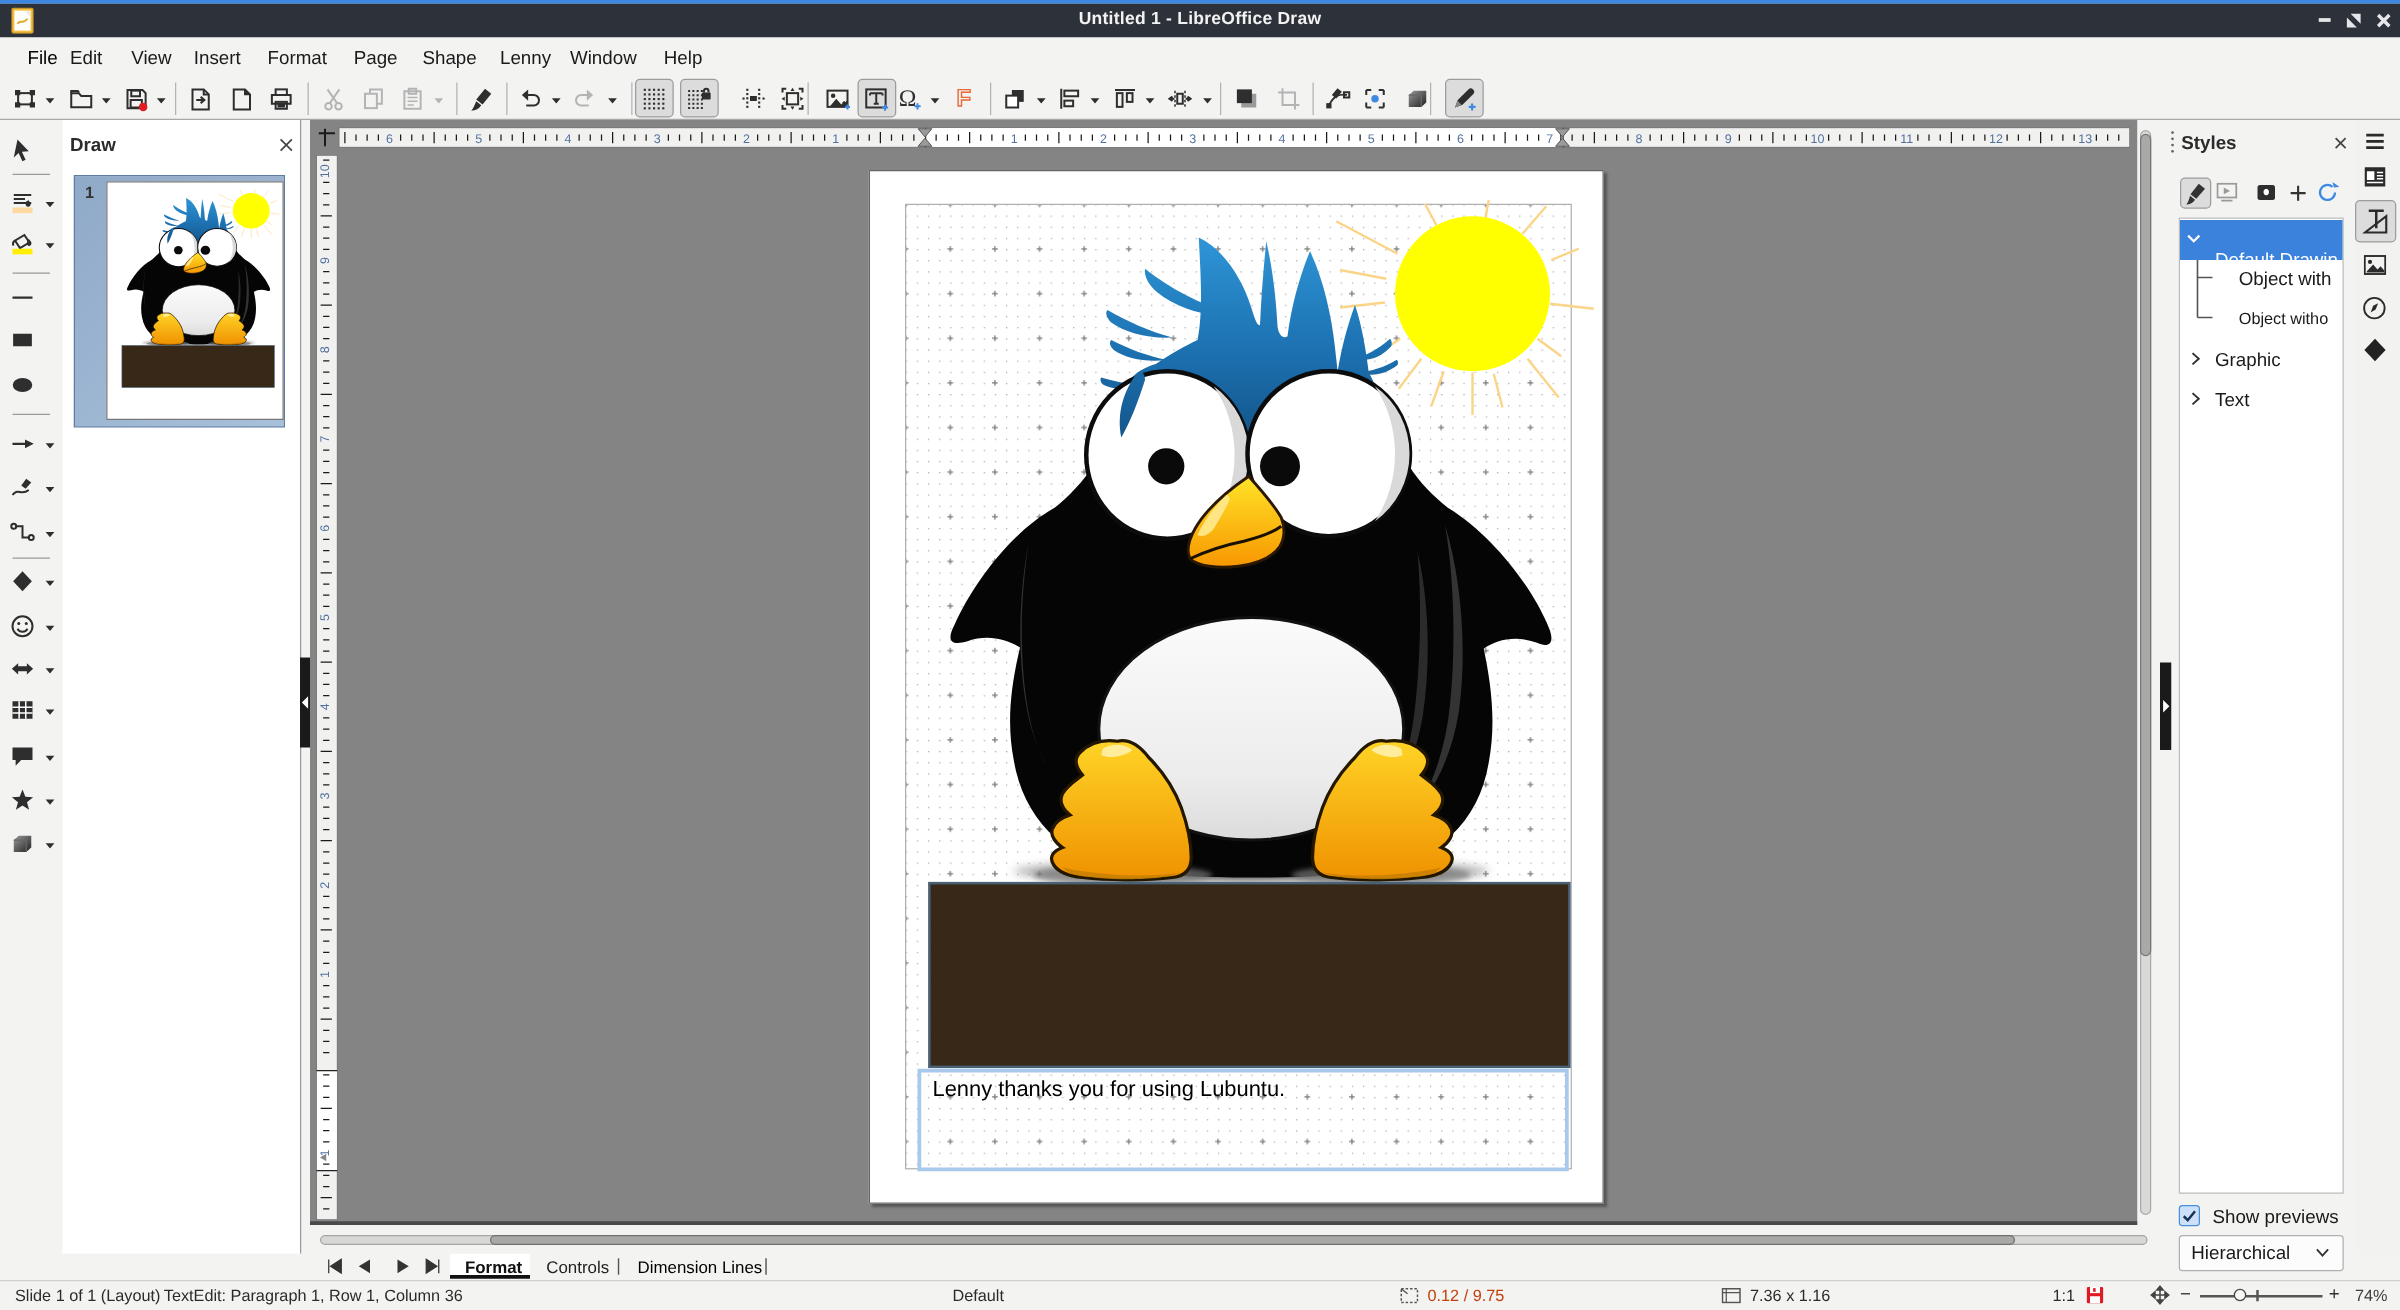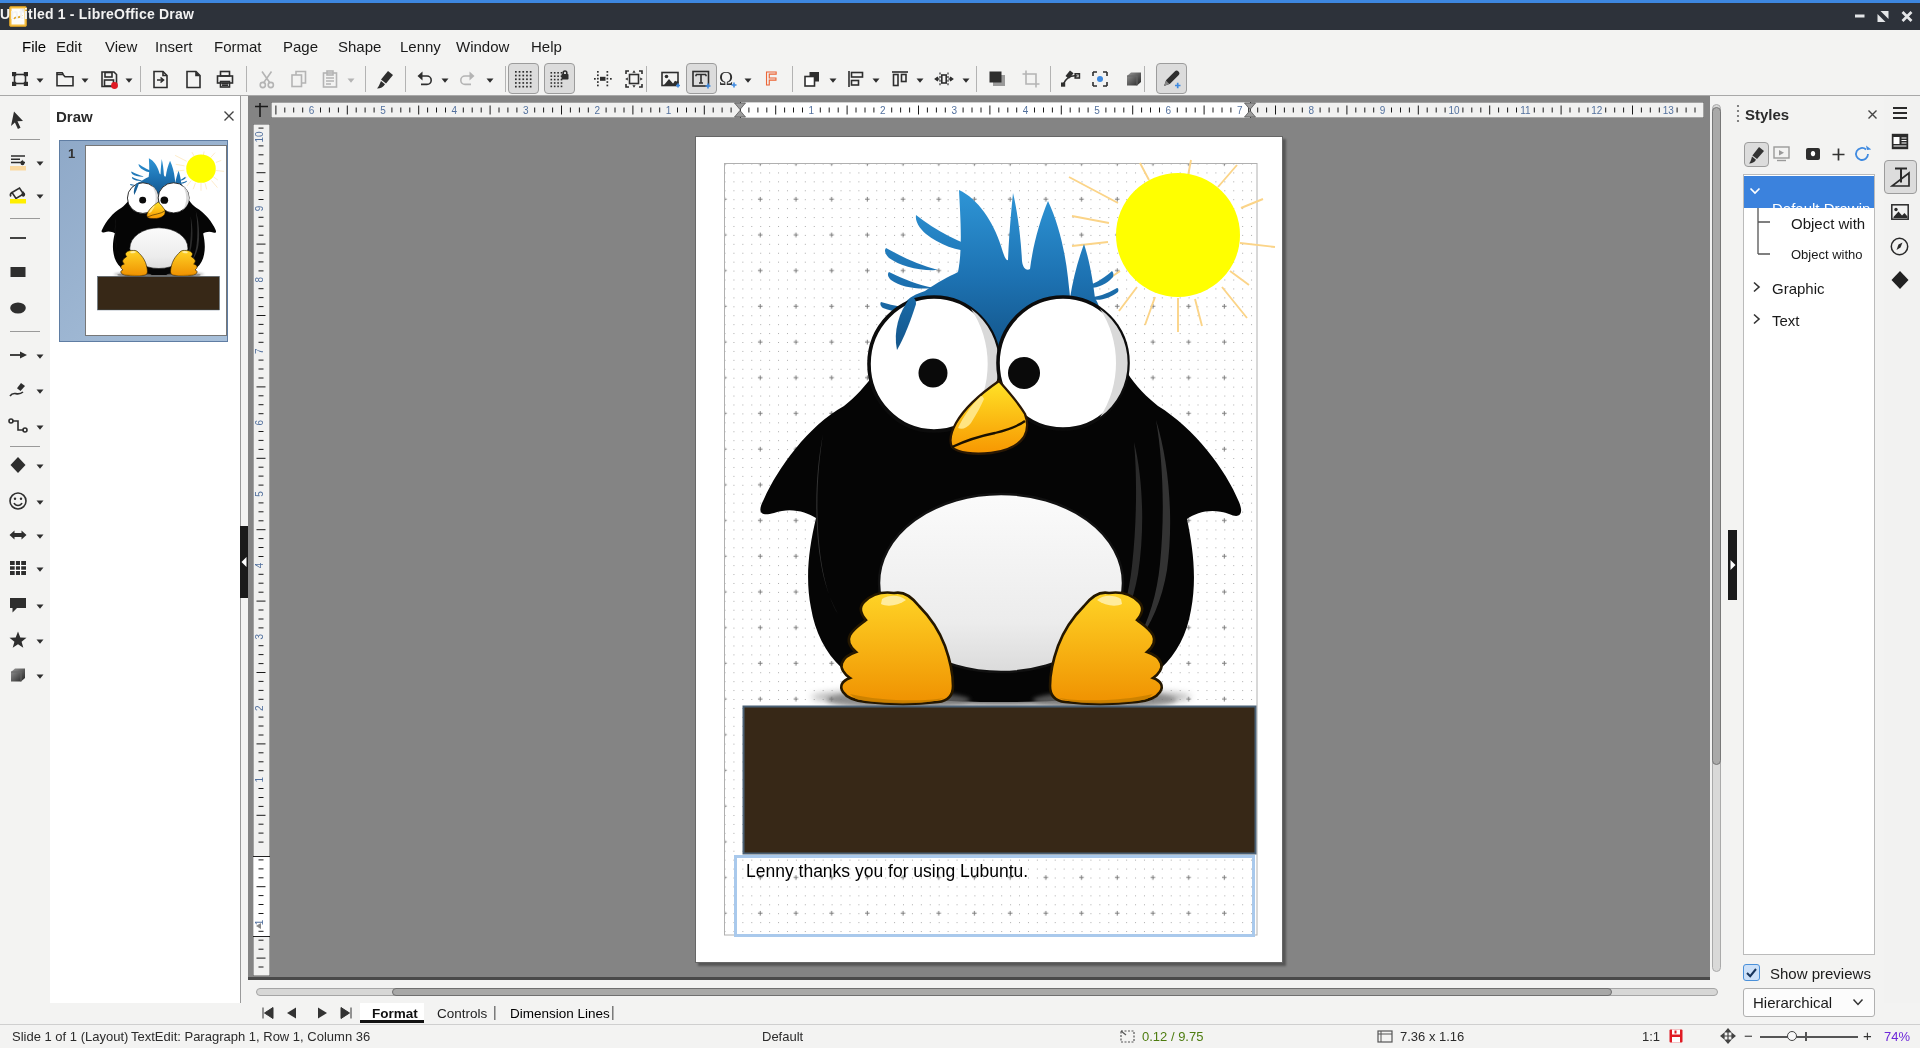--- a/index.html
+++ b/index.html
@@ -9,21 +9,21 @@
 </style></head><body>
 
 <div class="a" style="left:0;top:0;width:1920px;height:3px;background:#3d87e0"></div>
 <div class="a" style="left:0;top:3px;width:1920px;height:27px;background:#2d323a"></div>
 <svg class="a" style="left:9px;top:6px;" width="18" height="21" viewBox="0 0 18 21">
     <rect x="0.5" y="0.5" width="17" height="20" rx="1.5" fill="#f5bd3e" stroke="#c8962b"></rect>
     <rect x="2.5" y="2.5" width="13" height="16" fill="#fdfdfa"></rect>
     <path d="M5,13 c2,-4 4,1 8,-4" stroke="#e0a830" stroke-width="1.6" fill="none"></path>
     <path d="M11,3 l4,4 v-4 z" fill="#e8e8e4"></path>
   </svg>
-<div class="a" style="left:0;top:6px;width:1920px;text-align:left;font-size:14px;font-weight:bold;color:#f2f2f2;letter-spacing:.2px">Untitled 1 - LibreOffice Draw</div>
+<div class="a" style="left:0;top:6px;width:1920px;text-align:center;font-size:14px;font-weight:bold;color:#f2f2f2;letter-spacing:.2px">Untitled 1 - LibreOffice Draw</div>
 <svg class="a" style="left:1850px;top:8px;" width="70" height="16" viewBox="0 0 70 16">
     <rect x="5" y="6.5" width="9.5" height="3" fill="#e4e6e8"></rect>
     <path d="M30.5,3 h8 v8 z" fill="#e4e6e8"></path>
     <path d="M27.5,6 v8 h8 z" fill="#e4e6e8"></path>
     <path d="M52.5,4 l9,9 M61.5,4 l-9,9" stroke="#e4e6e8" stroke-width="2.7"></path>
   </svg>
 <div class="a" style="left:0;top:30px;width:1920px;height:32px;background:#f3f3f2"></div>
 <div class="a" style="left:22px;top:38px;font-size:15px;color:#000000">File</div>
 <div class="a" style="left:56px;top:38px;font-size:15px;color:#1a1a1a">Edit</div>
 <div class="a" style="left:105px;top:38px;font-size:15px;color:#1a1a1a">View</div>
@@ -720,33 +720,33 @@
 <div class="a" style="left:611px;top:1004px;font-size:14px;color:#555">|</div>
 <div class="a" style="left:0;top:1024px;width:1920px;height:24px;background:#f3f3f2;border-top:1px solid #cfcfcf"></div>
 <div class="a" style="left:12px;top:1029px;font-size:13px;color:#2b2b2b">Slide 1 of 1 (Layout)</div>
 <div class="a" style="left:119px;top:1029px;font-size:13px;color:#888">·</div>
 <div class="a" style="left:131px;top:1029px;font-size:13px;color:#2b2b2b">TextEdit: Paragraph 1, Row 1, Column 36</div>
 <div class="a" style="left:762px;top:1029px;font-size:13px;color:#2b2b2b">Default</div>
 <svg class="a" style="left:1120px;top:1030px;" width="15" height="13" viewBox="0 0 15 13">
     <rect x="1" y="1" width="13" height="11" fill="none" stroke="#555" stroke-width="1.2" stroke-dasharray="2,1.5"></rect>
     <path d="M1,1 l5,4" stroke="#555" stroke-width="1.2"></path>
   </svg>
-<div class="a" style="left:1142px;top:1029px;font-size:13px;color:#4d7c0f">0.12 / 9.75</div>
+<div class="a" style="left:1142px;top:1029px;font-size:13px;color:#c2410c">0.12 / 9.75</div>
 <svg class="a" style="left:1377px;top:1030px;" width="16" height="13" viewBox="0 0 16 13">
     <rect x="1" y="1" width="14" height="11" fill="none" stroke="#555" stroke-width="1.2"></rect>
     <path d="M1,4 h14 M4,1 v11" stroke="#555" stroke-width="1"></path>
   </svg>
 <div class="a" style="left:1400px;top:1029px;font-size:13px;color:#2b2b2b">7.36 x 1.16</div>
 <div class="a" style="left:1642px;top:1029px;font-size:13px;color:#2b2b2b">1:1</div>
 <svg class="a" style="left:1668px;top:1028px;" width="16" height="16" viewBox="0 0 16 16">
     <rect x="1.5" y="1.5" width="13" height="13" rx="1" fill="#e01b24"></rect>
     <rect x="4" y="1.5" width="8" height="5" fill="#fff"></rect>
     <rect x="6.5" y="2.5" width="2" height="3" fill="#e01b24"></rect>
     <rect x="4" y="9" width="8" height="5.5" fill="#fff"></rect>
   </svg>
 <svg class="a" style="left:1720px;top:1028px;" width="16" height="16" viewBox="0 0 16 16">
     <path d="M8,1 L10.5,4 h-5 z M8,15 L10.5,12 h-5 z M1,8 L4,5.5 v5 z M15,8 L12,5.5 v5 z M2,8 h12 M8,2 v12" fill="#444" stroke="#444" stroke-width="1.2"></path>
   </svg>
 <div class="a" style="left:1744px;top:1027px;font-size:15px;color:#333">−</div>
 <div class="a" style="left:1760px;top:1035.5px;width:98px;height:2px;background:#555"></div>
 <div class="a" style="left:1805px;top:1032px;width:2px;height:9px;background:#555"></div>
 <div class="a" style="left:1787px;top:1031px;width:10px;height:10px;background:#f7f7f7;border:1.5px solid #444;border-radius:50%"></div>
 <div class="a" style="left:1863px;top:1027px;font-size:15px;color:#333">+</div>
-<div class="a" style="left:1884px;top:1029px;font-size:13px;color:#6d28d9">74%</div>
+<div class="a" style="left:1884px;top:1029px;font-size:13px;color:#404040">74%</div>
 </body></html>

